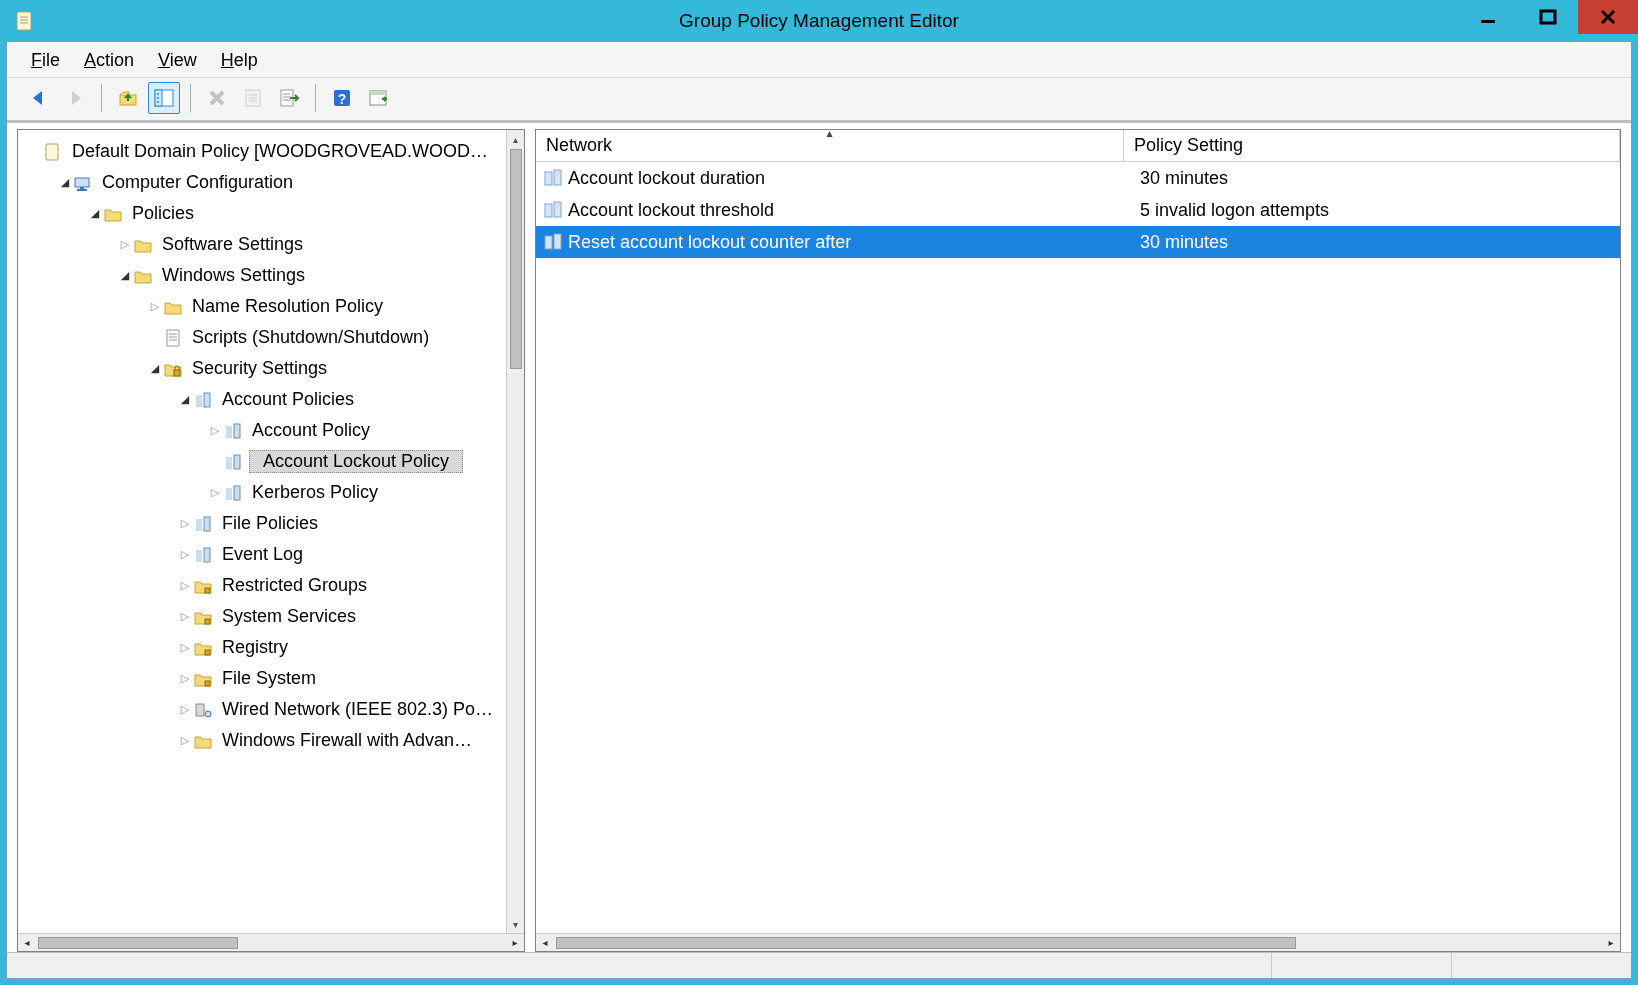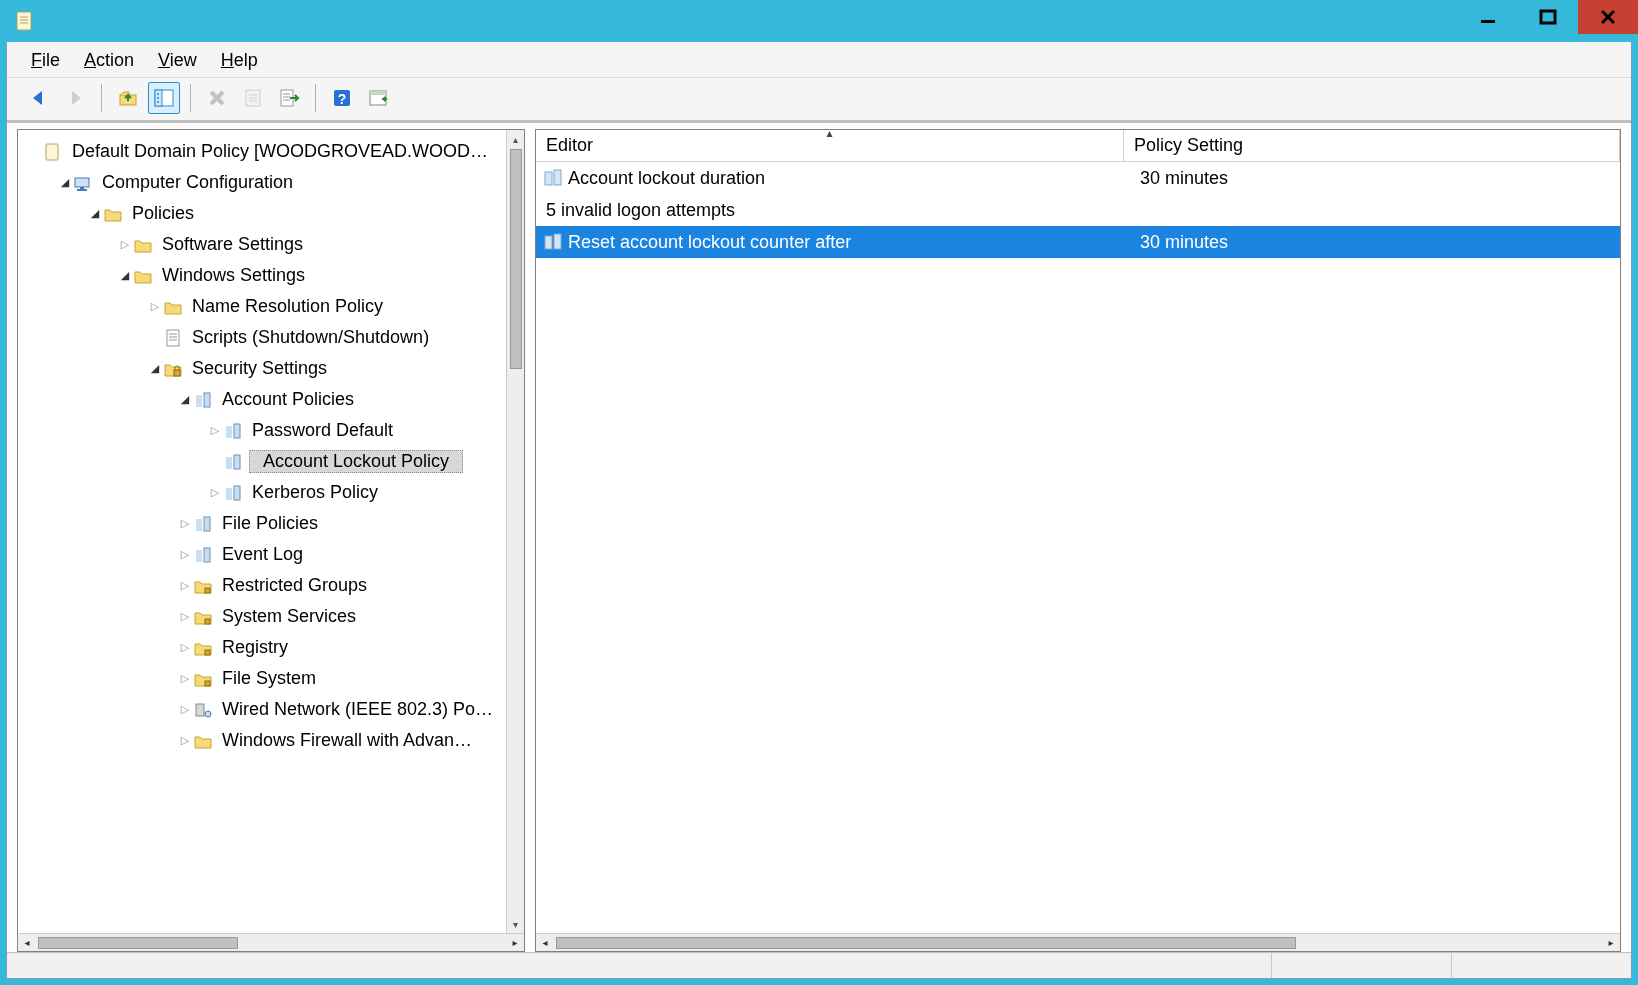--- a/index.html
+++ b/index.html
@@ -233,20 +233,21 @@
 
 <div class="titlebar">
   <span class="icon">
     <svg width="22" height="22" viewBox="0 0 22 22">
         <rect x="3" y="2" width="14" height="18" rx="1" fill="#fdf7d9" stroke="#b0a060"></rect>
         <line x1="6" y1="7" x2="14" y2="7" stroke="#b0a060"></line>
         <line x1="6" y1="10" x2="14" y2="10" stroke="#b0a060"></line>
         <line x1="6" y1="13" x2="14" y2="13" stroke="#b0a060"></line>
       </svg>
   </span>
+  <span class="title">Group Policy Management Editor</span>
   <div class="winctrl">
     <div class="winbtn">
         <svg width="18" height="18">
           <rect x="2" y="12" width="14" height="3" fill="#000"></rect>
         </svg>
       </div>
     <div class="winbtn">
         <svg width="18" height="18">
           <rect x="2" y="3" width="14" height="12" fill="none" stroke="#000" stroke-width="3"></rect>
         </svg>
@@ -442,21 +443,21 @@
           </div>
           <div class="t-row">
             <span class="pad" style="width:190px"></span>
             <span class="exp" style="color:#888">▷</span>
             <span class="ico">
               <svg width="20" height="20">
                 <rect x="3" y="5" width="6" height="12" fill="#c8dff2" stroke="#6a8layer"></rect>
                 <rect x="11" y="3" width="6" height="14" fill="#c8dff2" stroke="#6a8fb5"></rect>
               </svg>
             </span>
-            <span class="label">Password Default</span>
+            <span class="label">Account Policy</span>
           </div>
           <div class="t-row selected">
             <span class="pad" style="width:190px"></span>
             <span class="exp" style="color:#888"></span>
             <span class="ico">
               <svg width="20" height="20">
                 <rect x="3" y="5" width="6" height="12" fill="#c8dff2" stroke="#6a8layer"></rect>
                 <rect x="11" y="3" width="6" height="14" fill="#c8dff2" stroke="#6a8fb5"></rect>
               </svg>
             </span>
@@ -573,37 +574,46 @@
             <div class="thumb" style="width:200px; margin-left:2px;"></div>
           </div>
         <div class="r">▸</div>
       </div>
     </div>
 
     <div class="splitter"></div>
 
     <div class="list-pane">
       <div class="list-header">
-        <div class="col policy sort">Editor</div>
+        <div class="col policy sort">Network</div>
         <div class="col setting">Policy Setting</div>
       </div>
       <div class="list-body" id="listbody">
           <div class="l-row">
             <div class="cell-policy">
               <span class="policy-icon">
                 <svg width="20" height="20">
                   <rect x="2" y="4" width="7" height="13" fill="#d4e6f6" stroke="#7fa8cf"></rect>
                   <rect x="11" y="2" width="7" height="15" fill="#d4e6f6" stroke="#7fa8cf"></rect>
                 </svg>
               </span>
               <span>Account lockout duration</span>
             </div>
             <div class="cell-setting">30 minutes</div>
           </div>
           <div class="l-row">
+            <div class="cell-policy">
+              <span class="policy-icon">
+                <svg width="20" height="20">
+                  <rect x="2" y="4" width="7" height="13" fill="#d4e6f6" stroke="#7fa8cf"></rect>
+                  <rect x="11" y="2" width="7" height="15" fill="#d4e6f6" stroke="#7fa8cf"></rect>
+                </svg>
+              </span>
+              <span>Account lockout threshold</span>
+            </div>
             <div class="cell-setting">5 invalid logon attempts</div>
           </div>
           <div class="l-row selected">
             <div class="cell-policy">
               <span class="policy-icon">
                 <svg width="20" height="20">
                   <rect x="2" y="4" width="7" height="13" fill="#d4e6f6" stroke="#7fa8cf"></rect>
                   <rect x="11" y="2" width="7" height="15" fill="#d4e6f6" stroke="#7fa8cf"></rect>
                 </svg>
               </span>

